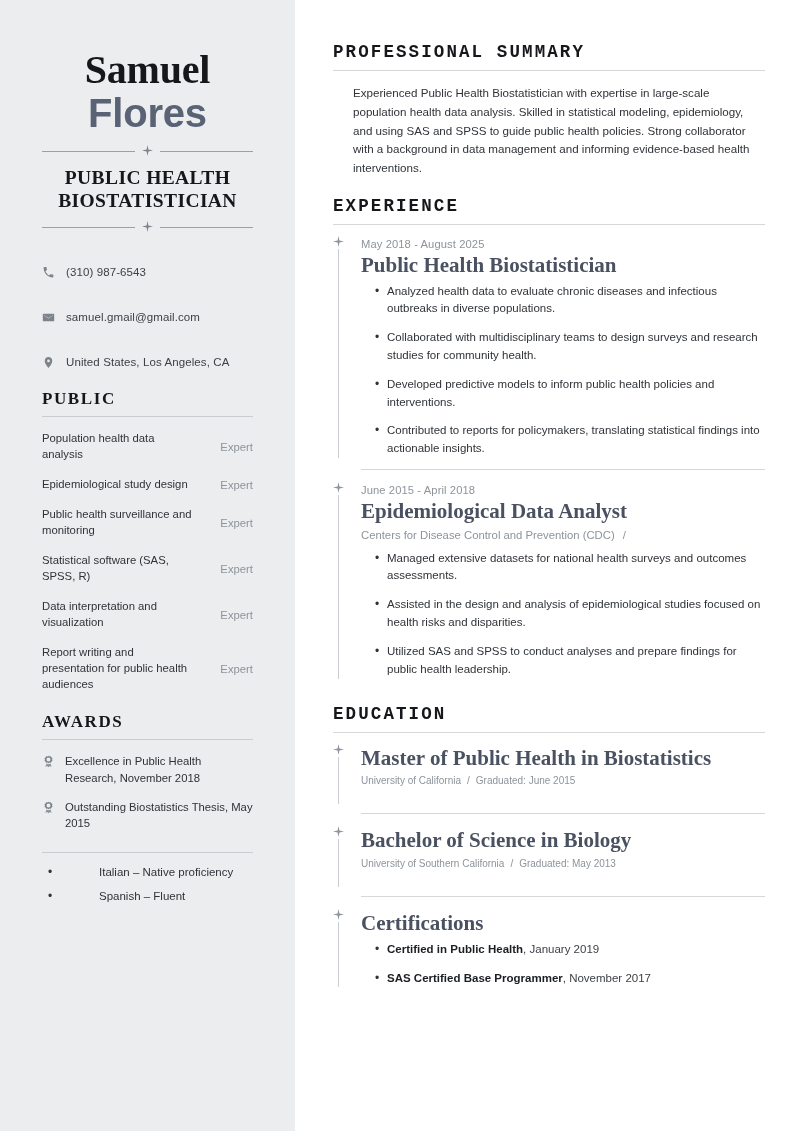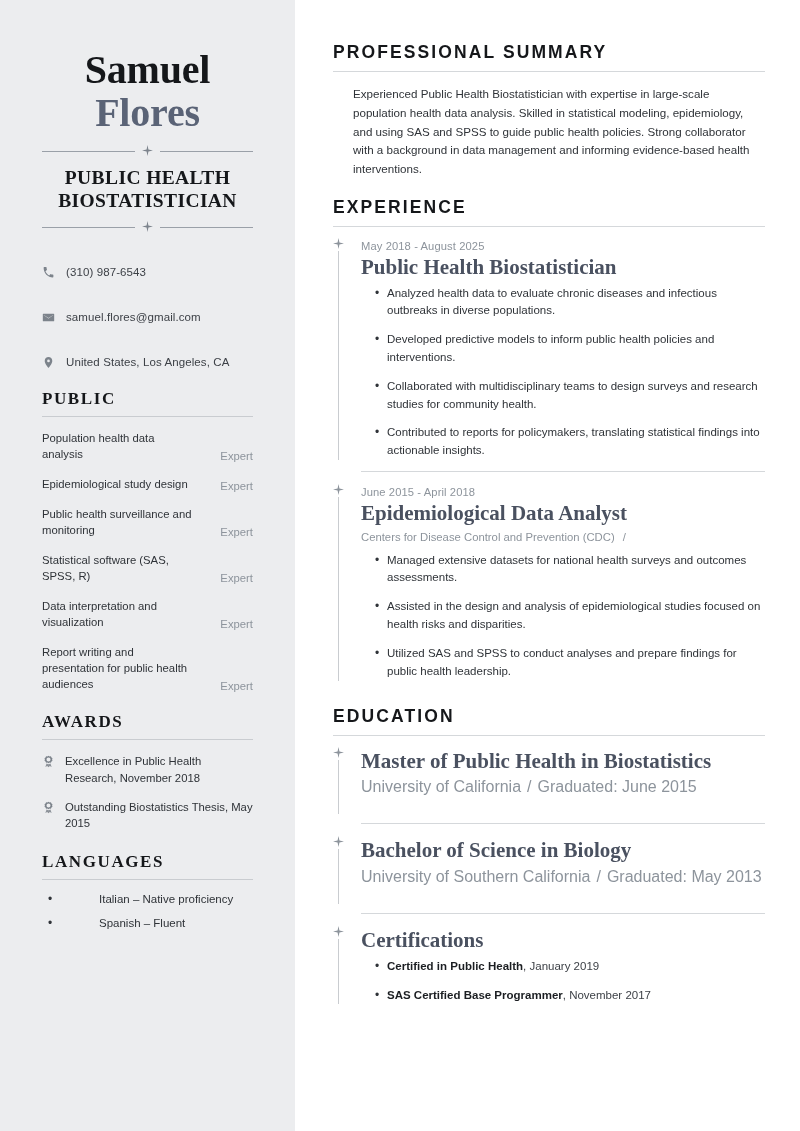--- a/index.html
+++ b/index.html
@@ -38,21 +38,21 @@
   .name-first {
     font-family: "Liberation Serif", serif;
     font-size: 40px;
     font-weight: bold;
     color: #15171a;
     line-height: 1.08;
     letter-spacing: -0.2px;
   }
 
   .name-last {
-    font-family: Liberation Serif, serif;
+    font-family: Liberation Sans, sans-serif;
     font-size: 40px;
     font-weight: bold;
     color: #5a6376;
     line-height: 1.12;
     letter-spacing: -0.2px;
   }
 
   
   .ornament {
     display: flex;
@@ -118,21 +118,21 @@
   .side-rule {
     height: 1px;
     background: #c9ccd0;
     margin-bottom: 13px;
   }
 
   
   .skill-row {
     display: flex;
     justify-content: space-between;
-    align-items: flex-end;
+    align-items: center;
     margin-bottom: 14px;
   }
   .skill-name {
     font-size: 11.3px;
     color: #2f3338;
     line-height: 1.42;
     max-width: 150px;
   }
   .skill-level {
     font-size: 11.3px;
@@ -181,21 +181,21 @@
   
   .main {
     flex: 1;
     padding: 42px 35px 0 38px;
     background: #ffffff;
   }
 
   .main-sec { margin-bottom: 4px; }
 
   .main-sec-title {
-    font-family: Liberation Sans, sans-serif;
+    font-family: Liberation Mono, monospace;
     font-size: 17.5px;
     font-weight: bold;
     color: #15171a;
     letter-spacing: 2.1px;
     padding-bottom: 8px;
   }
   .main-rule {
     height: 1px;
     background: #d5d8db;
     margin-bottom: 13px;
@@ -273,21 +273,21 @@
   }
 
   .entry-sep {
     height: 1px;
     background: #d5d8db;
     margin: 9px 0 14px 28px;
   }
 
   .edu-block { padding-bottom: 18px; }
   .edu-meta {
-    font-size: 16px;
+    font-size: 10px;
     color: #8d949c;
   }
   .edu-meta .slash { padding: 0 6px; }
 
   .cert-list { list-style: none; padding-left: 14px; margin-top: 5px; }
   .cert-list li {
     position: relative;
     font-size: 11.5px;
     color: #2f3338;
     line-height: 1.5;
@@ -352,21 +352,21 @@
           <span class="contact-text">(310) 987-6543</span>
         </div>
 
         <div class="contact-row">
           <span class="contact-icon">
             <svg width="13" height="13" viewBox="0 0 24 24" fill="currentColor" aria-hidden="true">
               <path d="M2 5h20v14H2z" opacity="0"></path>
               <path d="M2.5 5h19c.6 0 1 .4 1 1v12c0 .6-.4 1-1 1h-19c-.6 0-1-.4-1-1V6c0-.6.4-1 1-1zm9.5 8.1L3.4 7.2v.6L12 14l8.6-6.2v-.6L12 13.1z"></path>
             </svg>
           </span>
-          <span class="contact-text">samuel.flores@gmail.com</span>
+          <span class="contact-text">samuel.gmail@gmail.com</span>
         </div>
 
         <div class="contact-row">
           <span class="contact-icon">
             <svg width="13" height="13" viewBox="0 0 24 24" fill="currentColor" aria-hidden="true">
               <path d="M12 2C8.1 2 5 5.1 5 9c0 5.2 7 13 7 13s7-7.8 7-13c0-3.9-3.1-7-7-7zm0 9.5A2.5 2.5 0 1 1 12 6.5a2.5 2.5 0 0 1 0 5z"></path>
             </svg>
           </span>
           <span class="contact-text">United States, Los Angeles, CA</span>
         </div>
@@ -421,21 +421,20 @@
             <svg width="13" height="13" viewBox="0 0 24 24" fill="currentColor" aria-hidden="true">
               <path d="M12 1.5l2.1 1.3 2.4-.4.9 2.3 2 1.4-.8 2.3.8 2.3-2 1.4-.9 2.3-2.4-.4L12 15.3l-2.1-1.3-2.4.4-.9-2.3-2-1.4.8-2.3-.8-2.3 2-1.4.9-2.3 2.4.4L12 1.5zm0 3.2a3.7 3.7 0 1 0 0 7.4 3.7 3.7 0 0 0 0-7.4z"></path>
               <path d="M8.4 15.6L6.2 22l3.4-1.5L12 22.6l2.4-2.1 3.4 1.5-2.2-6.4-1.9 1.1-1.7.5-1.7-.5-1.9-1.1z" opacity="0.85"></path>
             </svg>
           </span>
           <span class="award-text">Outstanding Biostatistics Thesis, May 2015</span>
         </div>
       </section>
 
       <section class="side-sec">
-        <div class="side-sec-title">LANGUAGES</div>
         <div class="side-rule"></div>
 
         <div class="lang-row">
           <span class="lang-dot">•</span>
           <span class="lang-text">Italian – Native proficiency</span>
         </div>
         <div class="lang-row">
           <span class="lang-dot">•</span>
           <span class="lang-text">Spanish – Fluent</span>
         </div>
@@ -464,22 +463,22 @@
           <span class="tl-line"></span>
           <span class="tl-star">
             <svg width="11" height="11" viewBox="0 0 12 12" fill="currentColor" aria-hidden="true">
               <path d="M6 0 L7 5 L12 6 L7 7 L6 12 L5 7 L0 6 L5 5 Z"></path>
             </svg>
           </span>
           <div class="entry-date">May 2018 - August 2025</div>
           <div class="entry-title">Public Health Biostatistician</div>
           <ul class="bullets">
             <li>Analyzed health data to evaluate chronic diseases and infectious outbreaks in diverse populations.</li>
+            <li>Collaborated with multidisciplinary teams to design surveys and research studies for community health.</li>
             <li>Developed predictive models to inform public health policies and interventions.</li>
-            <li>Collaborated with multidisciplinary teams to design surveys and research studies for community health.</li>
             <li>Contributed to reports for policymakers, translating statistical findings into actionable insights.</li>
           </ul>
         </div>
 
         <div class="entry-sep"></div>
 
         <div class="tl-entry">
           <span class="tl-line"></span>
           <span class="tl-star">
             <svg width="11" height="11" viewBox="0 0 12 12" fill="currentColor" aria-hidden="true">

